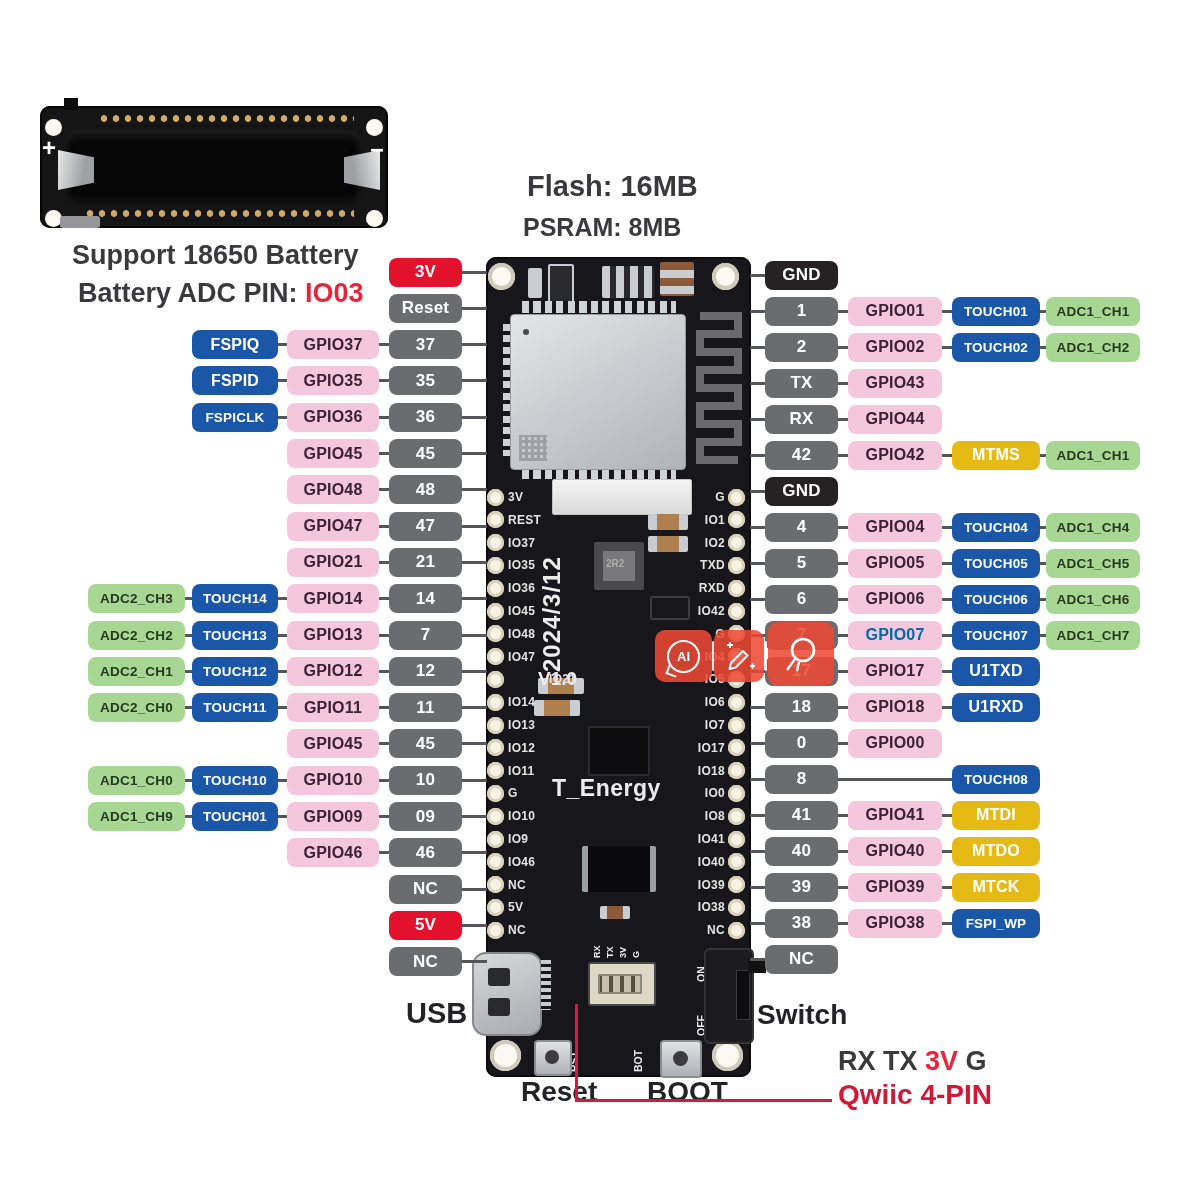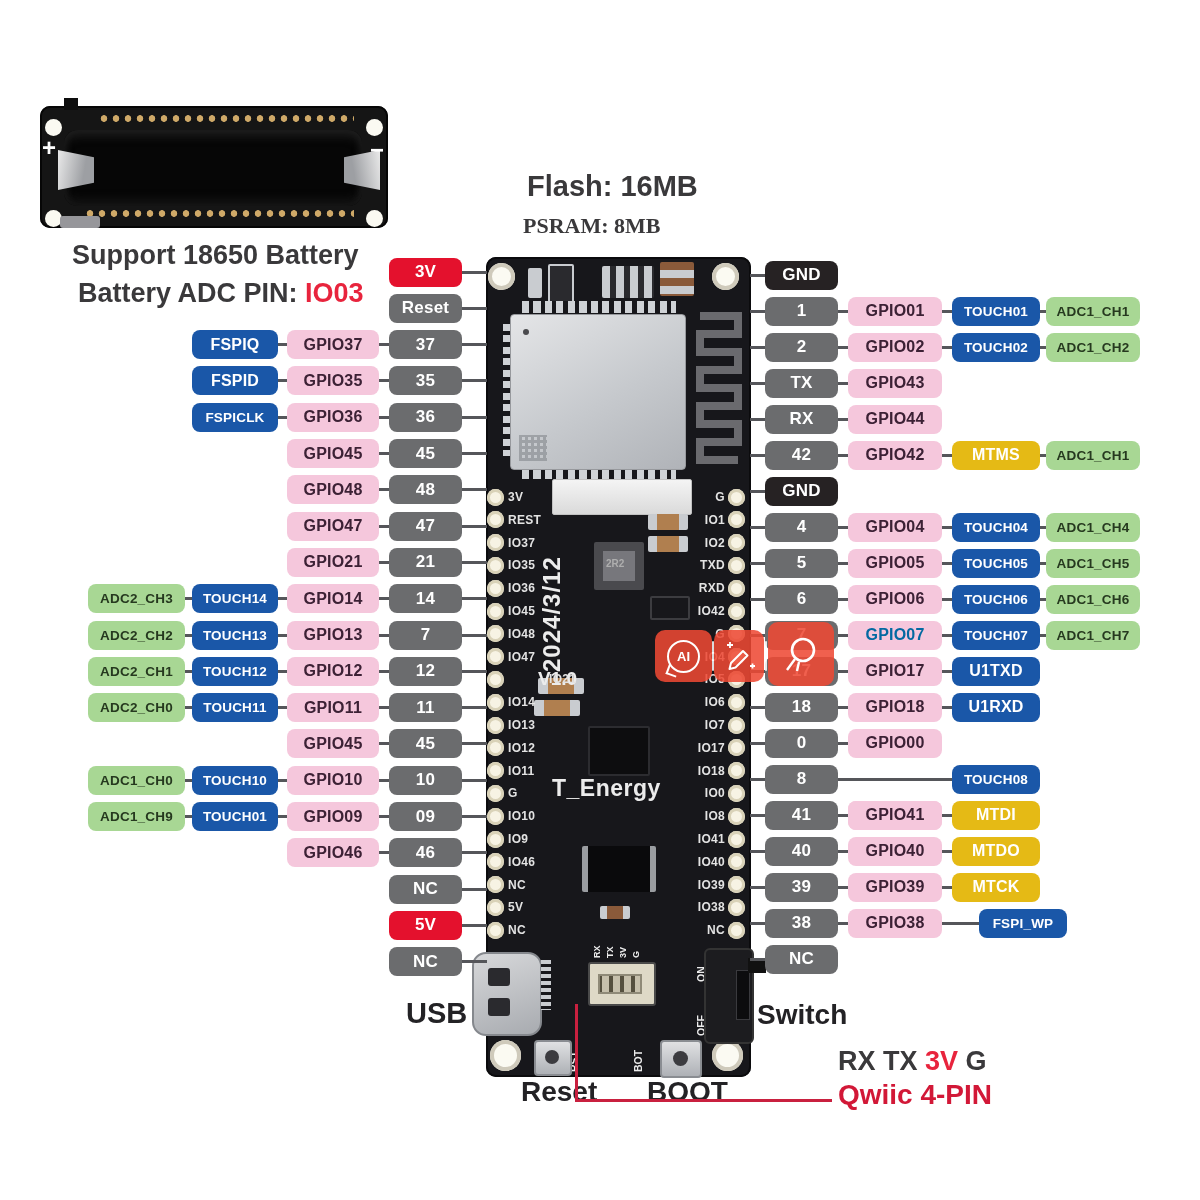--- a/index.html
+++ b/index.html
@@ -72,21 +72,21 @@
     <div class="hole" style="left:326px;top:104px;width:17px;height:17px;"></div>
     <div class="abs" style="left:2px;top:28px;color:#fff;font-size:24px;font-weight:bold;">+</div>
     <div class="abs" style="left:330px;top:30px;color:#fff;font-size:24px;font-weight:bold;">−</div>
     <div class="abs" style="left:20px;top:110px;width:40px;height:12px;background:#96969a;border-radius:3px;"></div>
   </div>
 
   <div class="txt" style="left:72px;top:240px;font-size:27px;">Support 18650 Battery</div>
   <div class="txt" style="left:78px;top:278px;font-size:27px;" id="batt-adc-line"><span style="color: rgb(58, 57, 59);">Battery ADC PIN: </span><span style="color: rgb(232, 36, 61);">IO03</span></div>
 
   <div class="txt" style="left:527px;top:170px;font-size:29px;">Flash: 16MB</div>
-  <div class="txt" style="left:523px;top:213px;font-size:22px;font-family:Liberation Serif, serif;">PSRAM: 8MB</div>
+  <div class="txt" style="left:523px;top:213px;font-size:25px;">PSRAM: 8MB</div>
 
   <div class="board"></div>
 
   <div class="hole" style="left:488px;top:263px;width:27px;height:27px;box-shadow:inset 0 0 0 4px #cfcabb;"></div>
   <div class="hole" style="left:712px;top:263px;width:27px;height:27px;box-shadow:inset 0 0 0 4px #cfcabb;"></div>
   <div class="hole" style="left:490px;top:1040px;width:31px;height:31px;box-shadow:inset 0 0 0 4px #cfcabb;"></div>
   <div class="hole" style="left:712px;top:1040px;width:31px;height:31px;box-shadow:inset 0 0 0 4px #cfcabb;"></div>
 
   <div class="cmp" style="left:528px;top:268px;width:14px;height:30px;background:#c9ccd0;"></div>
   <div class="cmp" style="left:548px;top:264px;width:22px;height:36px;background:#2a2a2e;border:2px solid #c9ccd0;"></div>
@@ -378,21 +378,21 @@
       <div class="badge" style="left: 765px; top: 836.5px; width: 73px; background: rgb(107, 108, 110); color: rgb(255, 255, 255); font-size: 17px;">40</div>
       <div class="badge" style="left: 848px; top: 836.5px; width: 94px; background: rgb(245, 199, 220); color: rgb(60, 33, 53); font-size: 16px;">GPIO40</div>
       <div class="badge" style="left: 952px; top: 836.5px; width: 88px; background: rgb(229, 186, 21); color: rgb(255, 255, 255); font-size: 16px;">MTDO</div>
       <div class="lead" style="left: 750px; top: 885.5px; width: 280px; background: rgb(85, 86, 90);"></div>
       <div class="badge" style="left: 765px; top: 872.5px; width: 73px; background: rgb(107, 108, 110); color: rgb(255, 255, 255); font-size: 17px;">39</div>
       <div class="badge" style="left: 848px; top: 872.5px; width: 94px; background: rgb(245, 199, 220); color: rgb(60, 33, 53); font-size: 16px;">GPIO39</div>
       <div class="badge" style="left: 952px; top: 872.5px; width: 88px; background: rgb(229, 186, 21); color: rgb(255, 255, 255); font-size: 16px;">MTCK</div>
       <div class="lead" style="left: 750px; top: 921.5px; width: 280px; background: rgb(85, 86, 90);"></div>
       <div class="badge" style="left: 765px; top: 908.5px; width: 73px; background: rgb(107, 108, 110); color: rgb(255, 255, 255); font-size: 17px;">38</div>
       <div class="badge" style="left: 848px; top: 908.5px; width: 94px; background: rgb(245, 199, 220); color: rgb(60, 33, 53); font-size: 16px;">GPIO38</div>
-      <div class="badge" style="left: 952px; top: 908.5px; width: 88px; background: rgb(26, 87, 168); color: rgb(255, 255, 255); font-size: 13.5px; margin-left: 27px;">FSPI_WP</div>
+      <div class="badge" style="left: 952px; top: 908.5px; width: 88px; background: rgb(26, 87, 168); color: rgb(255, 255, 255); font-size: 13.5px;">FSPI_WP</div>
       <div class="lead" style="left: 750px; top: 957.5px; width: 78px; background: rgb(85, 86, 90);"></div>
       <div class="badge" style="left: 765px; top: 944.5px; width: 73px; background: rgb(107, 108, 110); color: rgb(255, 255, 255); font-size: 17px;">NC</div>
     </div>
 
   <div class="txt" style="left:406px;top:997px;font-size:29px;color:#232225;">USB</div>
   <div class="txt" style="left:521px;top:1076px;font-size:28px;color:#232225;">Reset</div>
   <div class="txt" style="left:647px;top:1076px;font-size:28px;color:#232225;">BOOT</div>
   <div class="txt" style="left:757px;top:999px;font-size:28px;color:#232225;">Switch</div>
   <div class="txt" style="left:838px;top:1046px;font-size:27px;" id="rxtx-line"><span style="color: rgb(58, 57, 59);">RX </span><span style="color: rgb(58, 57, 59);">TX </span><span style="color: rgb(232, 36, 61);">3V </span><span style="color: rgb(58, 57, 59);">G</span></div>
   <div class="txt" style="left: 838px; top: 1079px; font-size: 28px; color: rgb(210, 24, 55);" id="qwiic-label">Qwiic 4-PIN</div>

